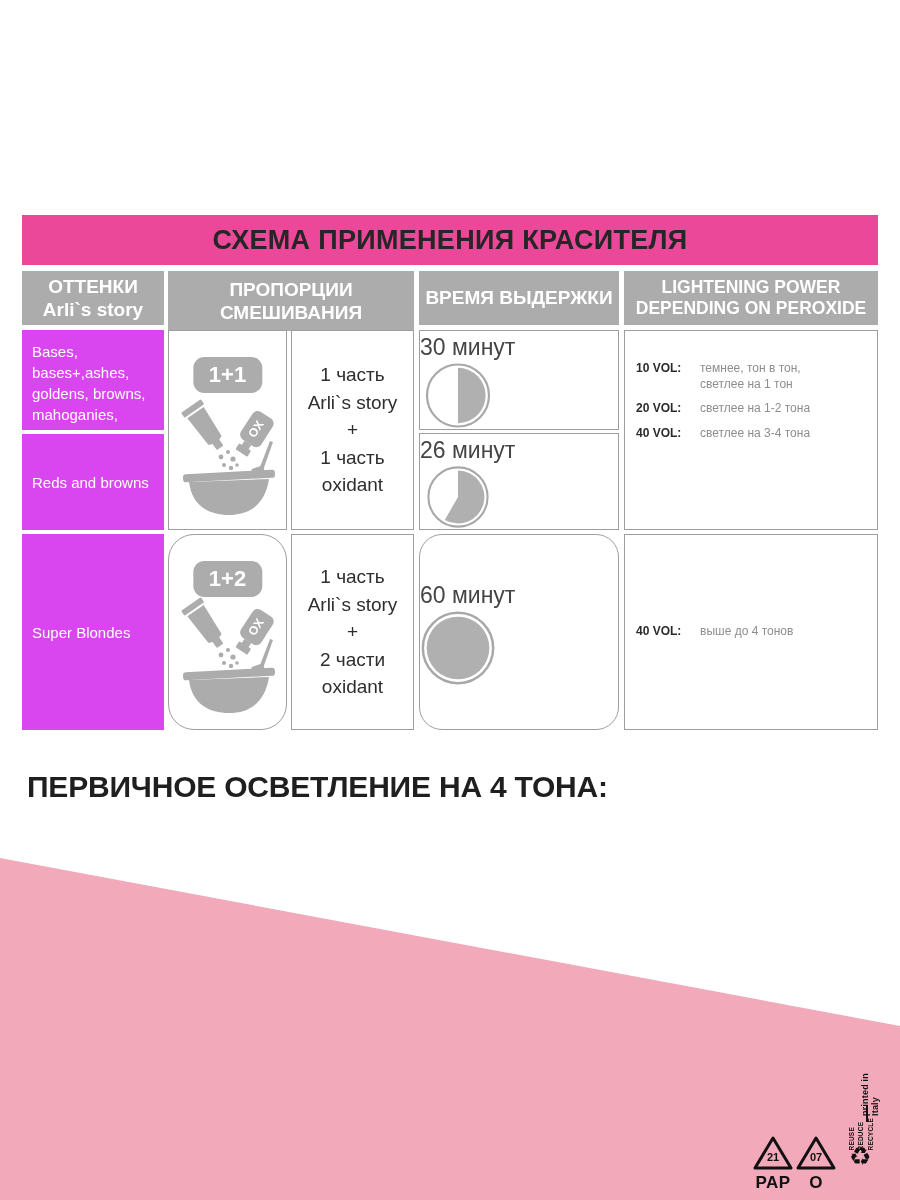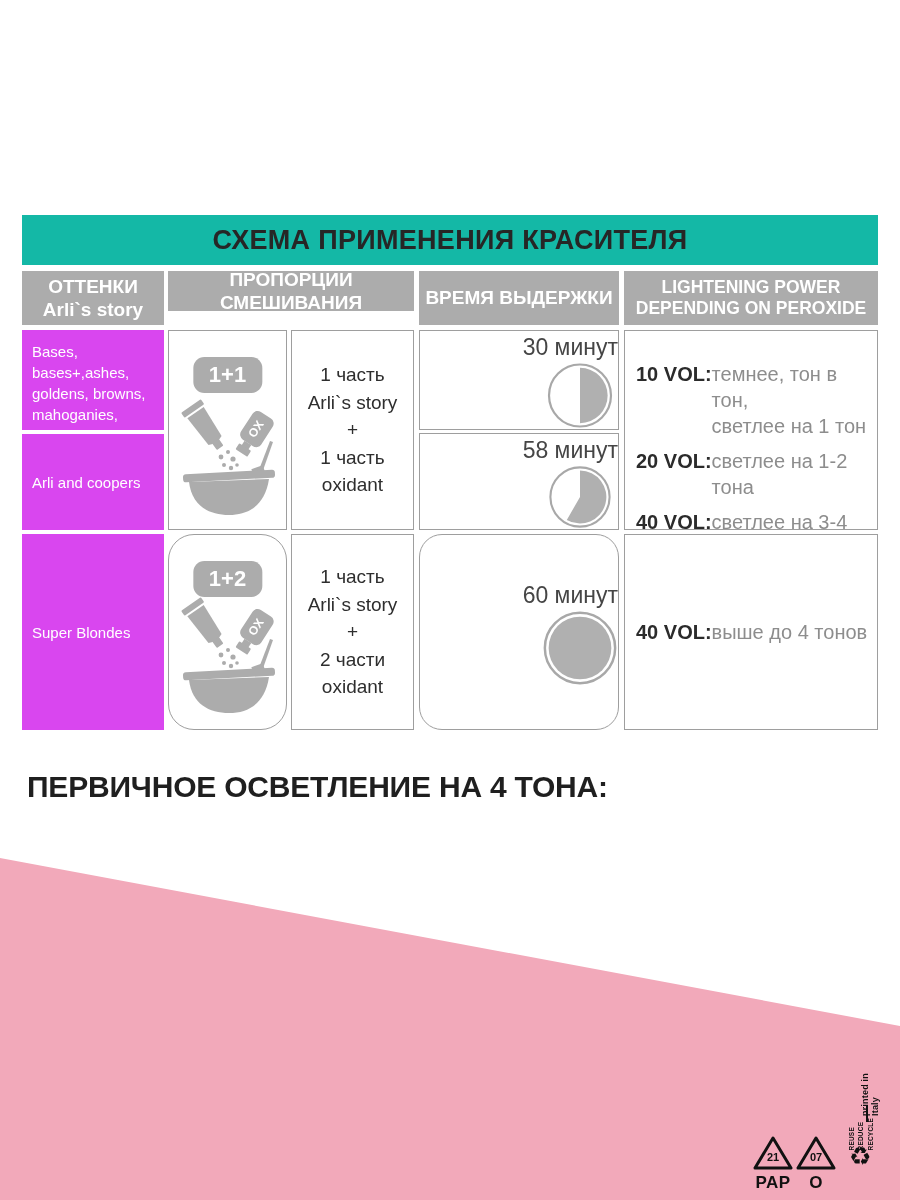--- a/index.html
+++ b/index.html
@@ -6,30 +6,30 @@
   .sheet{
     position:relative;width:900px;height:1200px;background:#ffffff;
     overflow:hidden;font-family:"Liberation Sans",sans-serif;
     margin:0 auto;
   }
   .abs{position:absolute;box-sizing:border-box;}
   .pre{white-space:pre-line;}
 
   
   .title-bar{
-    left:22px;top:215px;width:856px;height:50px;background:#14b8a6;
+    left:22px;top:215px;width:856px;height:50px;background:#ec4899;
     display:flex;align-items:center;justify-content:center;
     font-size:27px;font-weight:bold;color:#262626;letter-spacing:.3px;
   }
   .hdr{
     background:#ACACAC;color:#ffffff;font-weight:bold;text-align:center;
     display:flex;align-items:center;justify-content:center;line-height:1.22;
   }
   .hdr-shades{left:22px;top:271px;width:142px;height:54px;font-size:19px;}
-  .hdr-prop{left:168px;top:271px;width:246px;height:40px;font-size:19px;}
+  .hdr-prop{left:168px;top:271px;width:246px;height:60px;font-size:19px;}
   .hdr-time{left:419px;top:271px;width:200px;height:54px;font-size:19px;}
   .hdr-light{left:624px;top:271px;width:254px;height:54px;font-size:17.5px;}
 
   .gray-cell{background:#d946ef;color:#ffffff;font-size:15px;line-height:1.4;}
   .shade1{left:22px;top:330px;width:142px;height:100px;padding:11px 6px 0 10px;}
   .shade2{left:22px;top:434px;width:142px;height:96px;display:flex;align-items:center;padding-left:10px;}
   .shade3{left:22px;top:534px;width:142px;height:196px;display:flex;align-items:center;padding-left:10px;}
 
   .wcell{background:#ffffff;border:1.5px solid #9e9e9e;}
   .mix-icon-cell1{left:168px;top:330px;width:119px;height:200px;}
@@ -44,29 +44,29 @@
     position:absolute;left:50%;transform:translateX(-50%);top:26px;
     background:#ACACAC;color:#ffffff;font-weight:bold;font-size:22px;
     border-radius:11px;padding:5px 16px;line-height:1.2;
   }
   .mix-svg{position:absolute;left:0;top:68px;width:119px;height:122px;}
   .mix-svg2{position:absolute;left:0;top:62px;width:119px;height:122px;}
 
   .time-cell1{left:419px;top:330px;width:200px;height:100px;}
   .time-cell2{left:419px;top:433px;width:200px;height:97px;}
   .time-cell3{left:419px;top:534px;width:200px;height:196px;border-radius:23px;}
-  .time-inner{display:flex;flex-direction:column;align-items:flex-end;height:100%;}
+  .time-inner{display:flex;flex-direction:column;align-items:flex-start;height:100%;}
   .time-label{font-size:23px;color:#454545;margin-top:3px;}
   .time-cell3 .time-inner{justify-content:center;}
   .timer-svg{width:76px;height:76px;margin-top:1px;}
 
   .vol-cell1{left:624px;top:330px;width:254px;height:200px;padding:30px 4px 0 11px;
     display:flex;flex-direction:column;gap:9px;}
   .vol-cell2{left:624px;top:534px;width:254px;height:196px;display:flex;align-items:center;padding-left:11px;}
-  .vol-entry{display:flex;font-size:20px;line-height:1.3;}
+  .vol-entry{display:flex;font-size:12px;line-height:1.3;}
   .vol-label{font-weight:bold;color:#2b2b2b;min-width:64px;flex:0 0 auto;}
   .vol-desc{color:#8d8d8d;}
 
   
   .sec-heading{left:27px;top:770px;width:855px;font-size:30px;font-weight:bold;color:#1f1f1f;letter-spacing:-.2px;}
   .sec-body{left:27px;top:808px;width:860px;font-size:21.5px;line-height:1.28;color:#373737;}
 
   
   .wedge{
     left:0;top:0;width:900px;height:1200px;background:#F2A9BA;
@@ -103,21 +103,21 @@
 СМЕШИВАНИЯ</div>
   <div class="abs hdr hdr-time pre">ВРЕМЯ ВЫДЕРЖКИ</div>
   <div class="abs hdr hdr-light pre">LIGHTENING POWER
 DEPENDING ON PEROXIDE</div>
 
   <div class="abs gray-cell shade1 pre">Bases, bases+,ashes,
 goldens, browns,
 mahoganies, violets,
 correctors</div>
   <div class="abs gray-cell shade2">
-    <span>Arli and coopers</span>
+    <span>Reds and browns</span>
   </div>
   <div class="abs gray-cell shade3">
     <span>Super Blondes</span>
   </div>
 
   <div class="abs wcell mix-icon-cell1">
     <div class="badge">1+1</div>
     <svg class="mix-svg" viewBox="0 0 119 122">
       <g fill="#ACACAC">
         <g transform="translate(38,30) rotate(-35)">
@@ -188,21 +188,21 @@
     <div class="time-inner">
       <div class="time-label">30 минут</div>
       <svg class="timer-svg" viewBox="0 0 80 80">
         <circle cx="40" cy="40" r="37" fill="#ffffff" stroke="#A8A8A8" stroke-width="2.6"></circle>
         <path d="M40,40 L40,7 A33,33 0 0 1 40,73 Z" fill="#B0B0B0"></path>
       </svg>
     </div>
   </div>
   <div class="abs wcell time-cell2">
     <div class="time-inner">
-      <div class="time-label">58 минут</div>
+      <div class="time-label">26 минут</div>
       <svg class="timer-svg" viewBox="0 0 80 80">
         <circle cx="40" cy="40" r="37" fill="#ffffff" stroke="#A8A8A8" stroke-width="2.6"></circle>
         <path d="M40,40 L40,7 A33,33 0 1 1 23.5,68.6 Z" fill="#B0B0B0"></path>
       </svg>
     </div>
   </div>
   <div class="abs wcell time-cell3">
     <div class="time-inner">
       <div class="time-label">60 минут</div>
       <svg class="timer-svg" viewBox="0 0 80 80">

